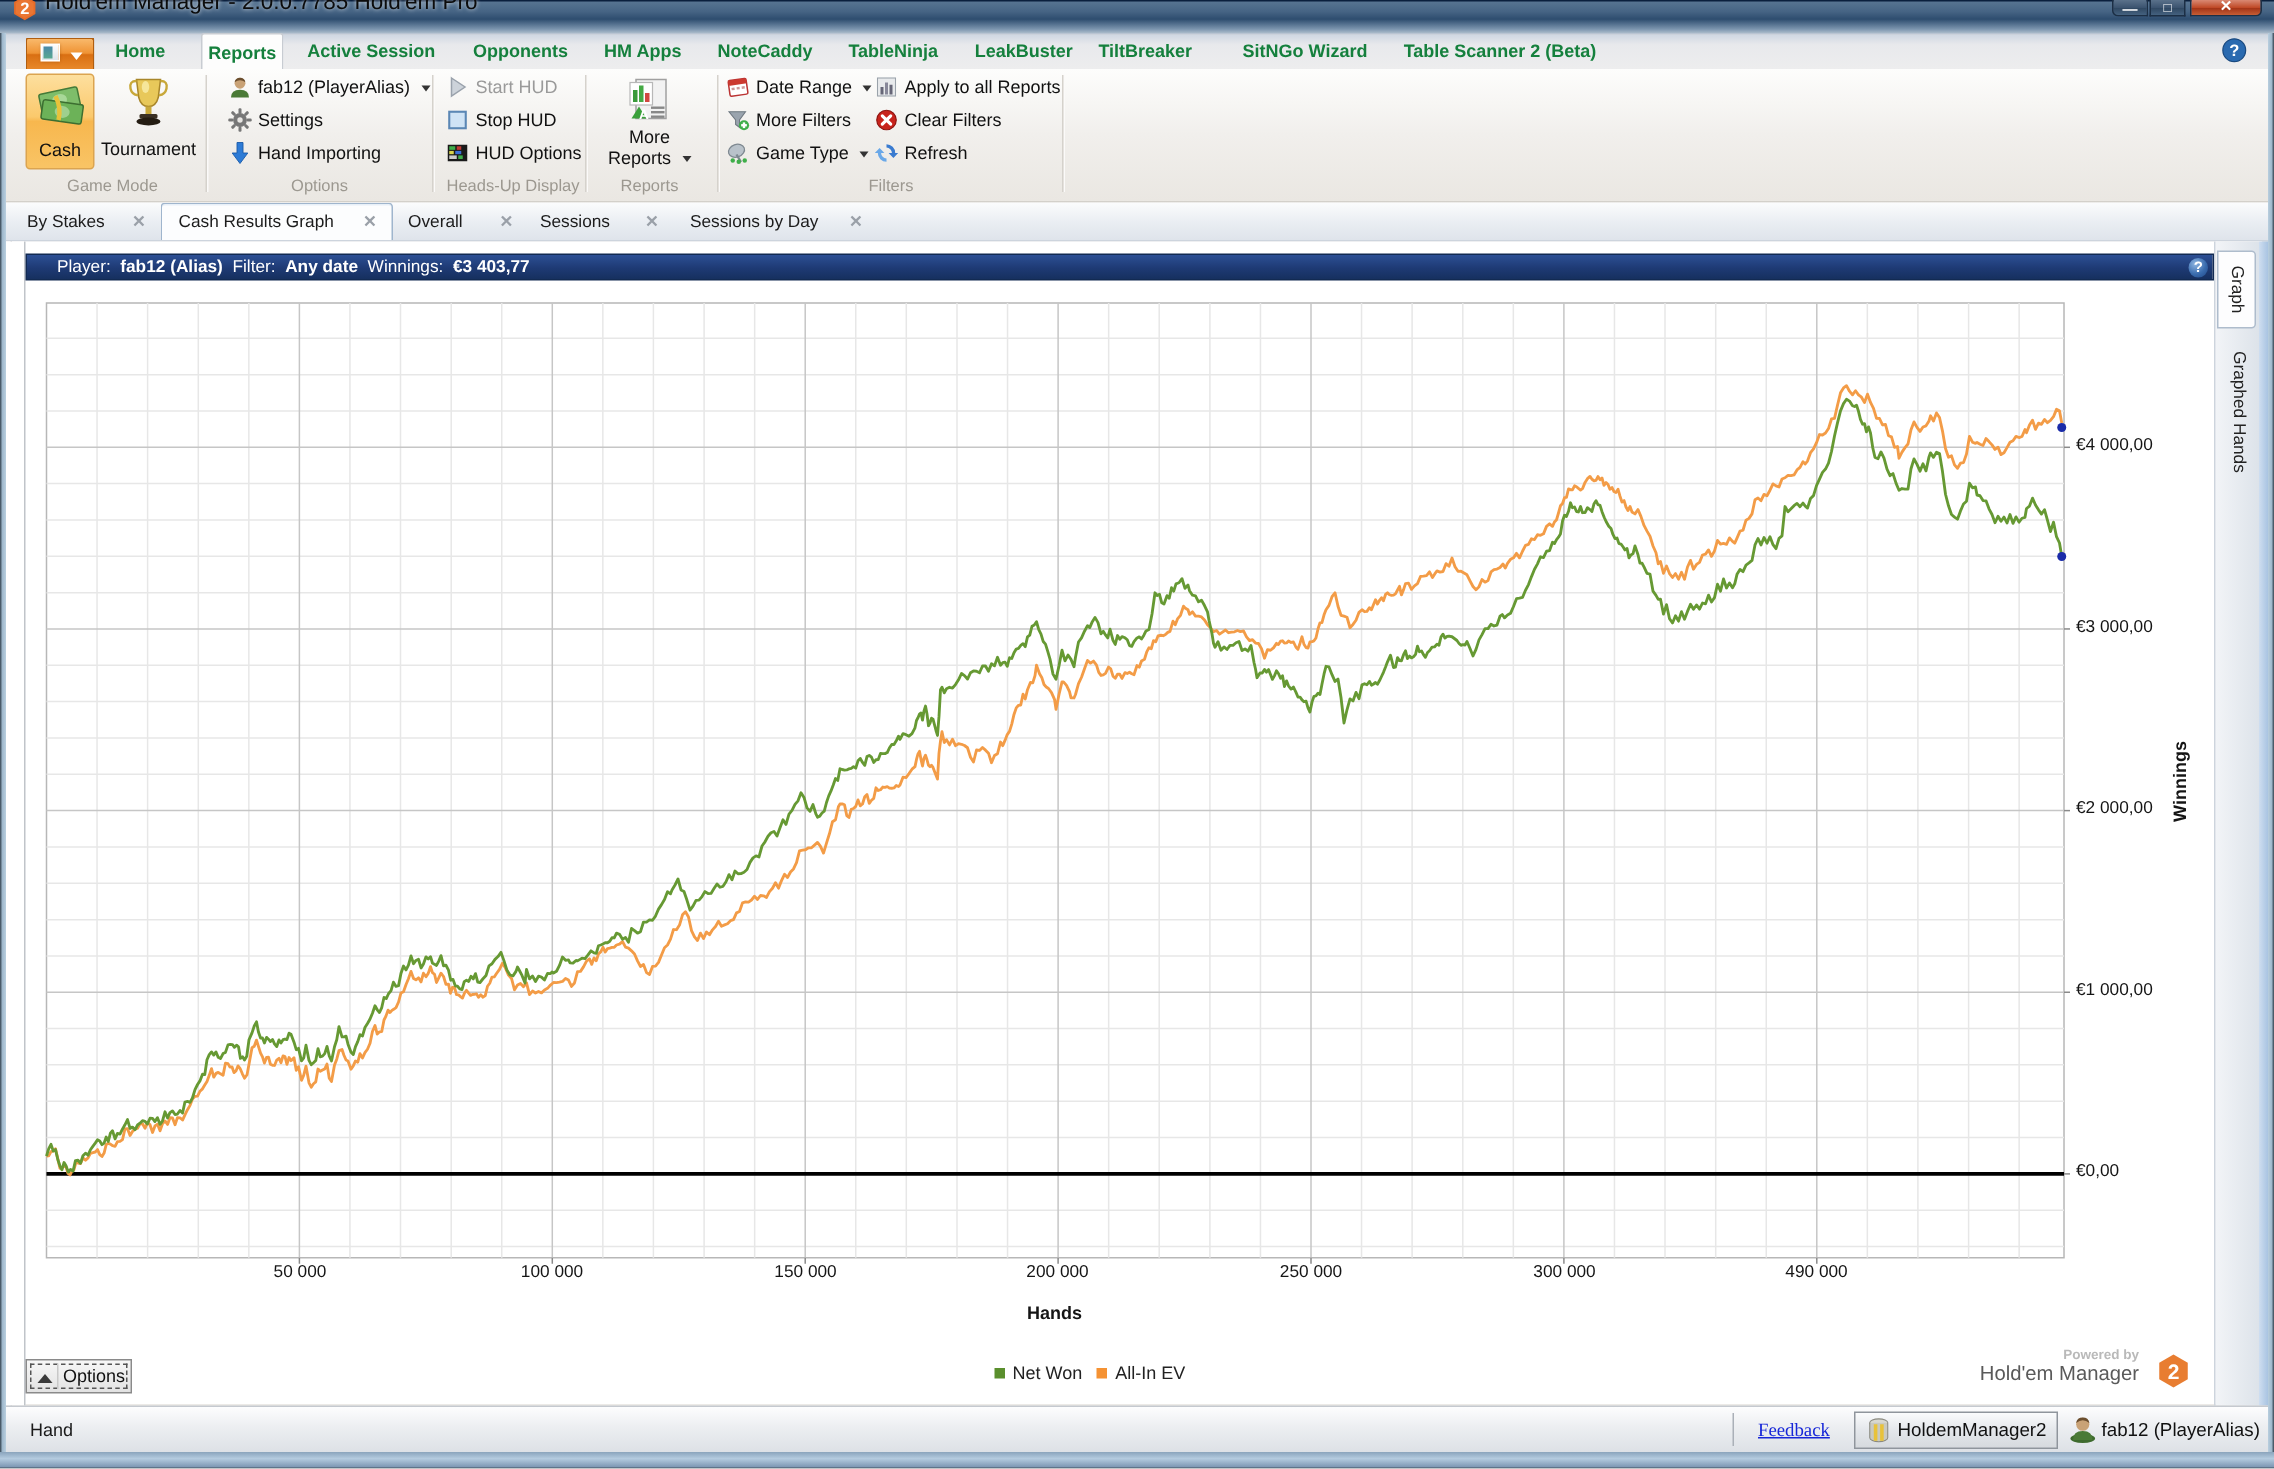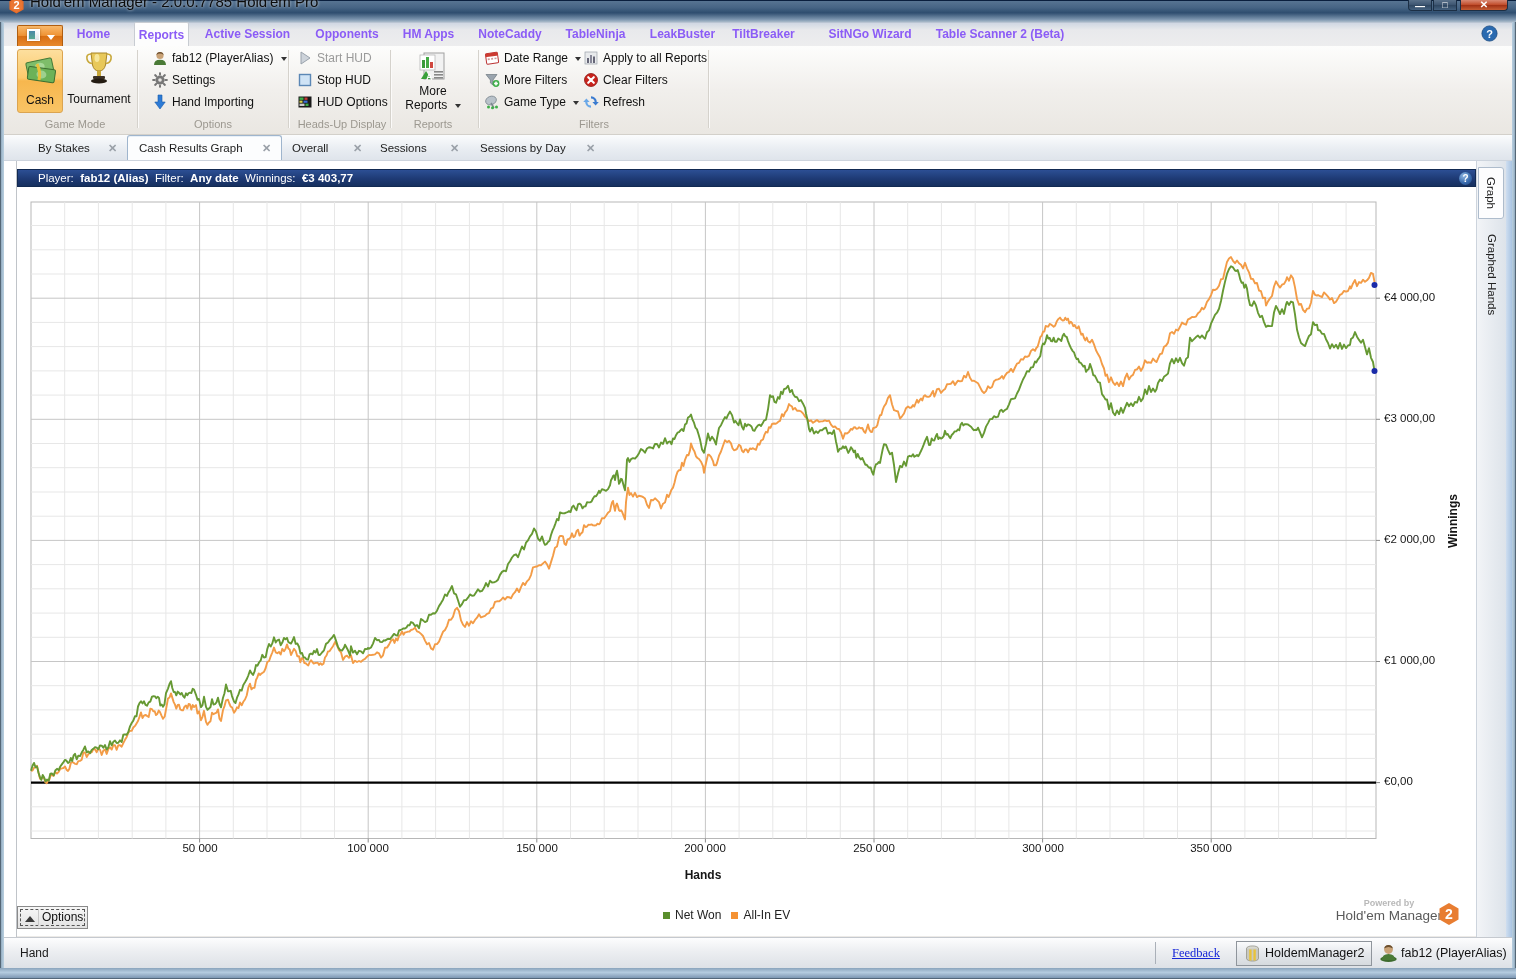--- a/index.html
+++ b/index.html
@@ -27,21 +27,21 @@
 
 #menurow { position:absolute; left:4px; top:22px; width:1508px; height:24px;
   background:linear-gradient(#cfd7e2, #e8e9ec 30%, #ededee); border-top:1px solid #b9c4d2; }
 #appbtn { position:absolute; left:13px; top:2px; width:46px; height:22px; border:1px solid #b05e10; border-bottom:none;
   border-radius:2px 2px 0 0; background:linear-gradient(#f9b96b, #ef9334 45%, #d96f12 50%, #e98b2d); }
 #appbtn .ic { position:absolute; left:9px; top:3px; width:13px; height:12px; background:linear-gradient(#fdfdfd,#dfe5ea);
   border:1px solid #fff; box-shadow:0 0 2px rgba(120,60,0,.55); }
 #appbtn .ic i { position:absolute; left:1px; top:1px; width:6px; height:8px; background:linear-gradient(#4a88a8,#58a890); }
 #appbtn .arr { position:absolute; right:7px; top:9px; width:0; height:0;
   border-left:4px solid transparent; border-right:4px solid transparent; border-top:5px solid #fff; }
-.menu-item { position:absolute; top:0; height:24px; line-height:24px; font-size:12px; font-weight:bold; color:#8b5cf6;
+.menu-item { position:absolute; top:0; height:24px; line-height:24px; font-size:12px; font-weight:bold; color:#15803d;
   text-align:center; }
 #menu-reports { background:#fdfdfd; border:1px solid #c8ccd2; border-bottom:none; border-radius:2px 2px 0 0; }
 
 
 #ribbon { position:absolute; left:4px; top:46px; width:1508px; height:89px;
   background:linear-gradient(#fdfdfc, #f1efec 50%, #eae7e2); border-bottom:1px solid #d3d0ca; }
 .rgroup-sep { position:absolute; top:4px; height:78px; width:1px; background:#d5d2cc; box-shadow:1px 0 0 #fbfaf9; }
 .rlabel { position:absolute; top:71px; height:15px; line-height:15px; font-size:11px; color:#9c9890; text-align:center; white-space:nowrap; }
 .ritem { position:absolute; height:17px; font-size:12px; color:#111; white-space:nowrap; }
 .ritem .txt { position:absolute; left:20px; top:1px; }
@@ -49,21 +49,21 @@
 .drop { display:inline-block; width:0; height:0; border-left:3.5px solid transparent; border-right:3.5px solid transparent;
   border-top:4px solid #333; vertical-align:middle; margin-left:4px; }
 .bigbtn { position:absolute; text-align:center; font-size:12px; color:#111; }
 #btn-cash { left:13px; top:3px; width:46px; height:64px; border:1px solid #dba450; border-radius:3px;
   background:linear-gradient(#fddf9e, #fbc96c 45%, #f7b74e 50%, #f9c465); }
 #btn-tour { left:61px; top:3px; width:68px; height:64px; }
 
 
 #tabrow { position:absolute; left:4px; top:135px; width:1508px; height:26px;
   background:linear-gradient(#fbfcfd, #e9edf2 55%, #dfe4eb); border-bottom:1px solid #cdd4dd; }
-.dtab { position:absolute; top:0; height:26px; line-height:26px; font-size:11.5px; color:#1c1c1c;margin-left:20px; }
+.dtab { position:absolute; top:0; height:26px; line-height:26px; font-size:11.5px; color:#1c1c1c; }
 .dtab.x { color:#9aa0a8; font-weight:bold; font-size:11px; }
 #dtab-active { top:1px; height:25px; line-height:24px; background:#fcfdfe; border:1px solid #9fb5cd; border-bottom:none;
   border-radius:3px 3px 0 0; box-shadow:inset 0 1px 0 #e8f0f8; }
 
 
 #content { position:absolute; left:4px; top:161px; width:1504px; height:775px; background:#fff; }
 #content-border { position:absolute; left:7px; top:161px; width:1px; height:776px; background:#a0a4a8; }
 #leftstrip { position:absolute; left:4px; top:161px; width:13px; height:776px; background:#fff; border-right:1px solid #c0c4c9; }
 
 #playerbar { position:absolute; left:17px; top:169px; width:1459px; height:18px;
@@ -105,21 +105,21 @@
 
 #optbtn { position:absolute; left:17px; top:906px; width:71px; height:23px; border:1px solid #8a8a8a;
   background:linear-gradient(#f7f7f7,#e2e2e2); font-size:12px; color:#111; }
 #optbtn .focus { position:absolute; left:2px; top:2px; right:2px; bottom:2px; border:1px dashed #555; }
 #optbtn .tri { position:absolute; left:7px; top:9px; width:0; height:0; border-left:5px solid transparent;
   border-right:5px solid transparent; border-bottom:6px solid #3a3a3a; }
 #optbtn .lbl { position:absolute; left:24px; top:3px; }
 #optbtn .sep { position:absolute; left:20px; top:2px; bottom:2px; width:1px; background:#c8c8c8; }
 
 
-#powered { position:absolute; right:74px; top:898px; text-align:center; }
+#powered { position:absolute; right:90px; top:898px; text-align:right; }
 #powered .p1 { font-size:9px; color:#b9b9b9; font-weight:bold; }
 #powered .p2 { font-size:13.5px; color:#5a5a5a; }
 #hex2 { position:absolute; right:55px; top:902px; }
 
 
 #rightstrip { position:absolute; left:1476px; top:161px; width:30px; height:776px;
   background:linear-gradient(90deg, #f2f4f7, #dde3ea); border-left:1px solid #cdd4dd; }
 .vtab { position:absolute; writing-mode:vertical-rl; font-size:11.5px; color:#222; }
 #vtab-graph { left:1478px; top:167px; width:26px; height:52px; background:#fdfdfe; border:1px solid #aebccc;
   border-radius:0 3px 3px 0; text-align:center; line-height:24px; }
@@ -466,21 +466,21 @@
     <circle class="enddot" cx="1374.5" cy="285" r="3"></circle>
     <circle class="enddot" cx="1374.5" cy="371" r="3"></circle>
   </svg>
 
   <div class="xlab" style="left:160px">50 000</div>
 <div class="xlab" style="left:328px">100 000</div>
 <div class="xlab" style="left:497px">150 000</div>
 <div class="xlab" style="left:665px">200 000</div>
 <div class="xlab" style="left:834px">250 000</div>
 <div class="xlab" style="left:1003px">300 000</div>
-<div class="xlab" style="left:1171px">350 000</div>
+<div class="xlab" style="left:1171px">490 000</div>
   <div class="ylab" style="top:775px">€0,00</div>
 <div class="ylab" style="top:654px">€1 000,00</div>
 <div class="ylab" style="top:533px">€2 000,00</div>
 <div class="ylab" style="top:412px">€3 000,00</div>
 <div class="ylab" style="top:291px">€4 000,00</div>
   <div id="hands-label">Hands</div>
   <div id="winnings-label">Winnings</div>
 
 
   <div id="legend">

